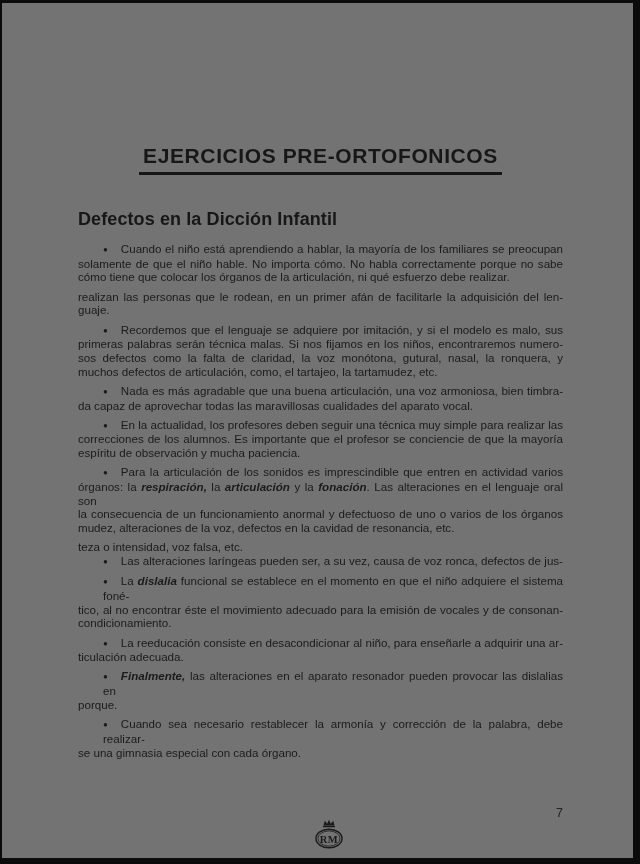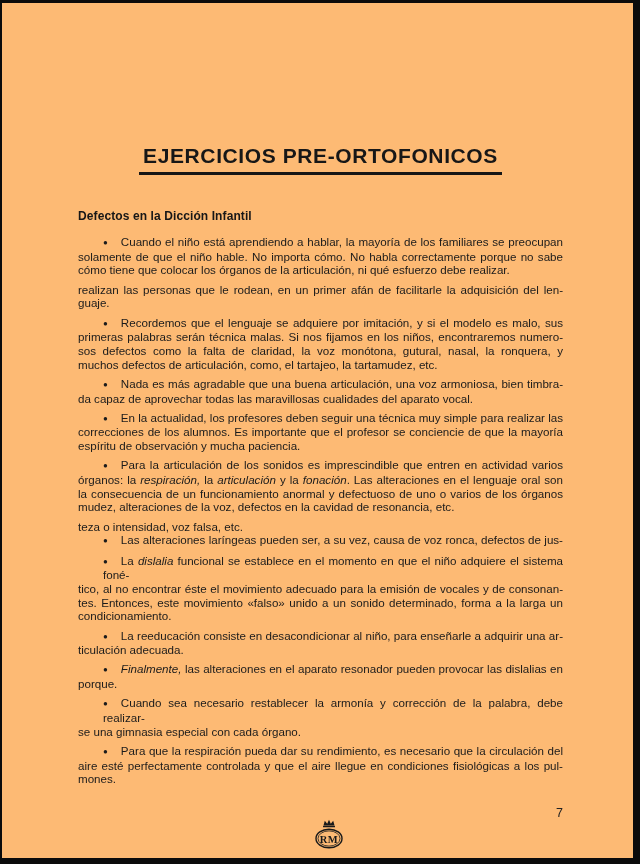--- a/index.html
+++ b/index.html
@@ -31,21 +31,21 @@
     margin: 0;
     font-size: 21px;
     font-weight: bold;
     letter-spacing: 0.6px;
     border-bottom: 3px solid #161616;
     padding: 0 4px 4px 4px;
     white-space: nowrap;
   }
   .section-heading {
     margin: 34px 0 0 0;
-    font-size: 12px;
+    font-size: 18px;
     font-weight: bold;
     letter-spacing: 0.1px;
   }
   .paragraphs { margin-top: 12px; }
   .para { margin: 0 0 5.5px 0; }
   .line {
     font-size: 11.6px;
     line-height: 13.7px;
     text-align: justify;
     text-align-last: justify;
@@ -65,27 +65,27 @@
     right: 70px; top: 803px;
     font-size: 12.5px;
     color: #222;
   }
   .logo {
     position: absolute;
     left: 50%; top: 814px;
     transform: translateX(-8px);
     width: 38px; height: 34px;
   }
-  i { font-style: italic; }
+  i { font-style: italic; font-weight: bold; }
 </style>
 </head>
 <body>
 
 <div class="scan-frame" style="background: rgb(11, 11, 11);">
-  <div class="page" style="background: #fdba74; color: rgb(23, 23, 23);">
+  <div class="page" style="background: #737373; color: rgb(23, 23, 23);">
 
     <div class="content">
       <div class="title-wrap">
         <h1 class="doc-title">EJERCICIOS PRE-ORTOFONICOS</h1>
       </div>
 
       <h2 class="section-heading">Defectos en la Dicción Infantil</h2>
 
       <div class="paragraphs">
           <div class="para">
@@ -118,39 +118,33 @@
             <div class="line">la consecuencia de un funcionamiento anormal y defectuoso de uno o varios de los órganos</div>
             <div class="line last">mudez, alteraciones de la voz, defectos en la cavidad de resonancia, etc.</div>
           </div>
           <div class="para">
             <div class="line last">teza o intensidad, voz falsa, etc.</div>
             <div class="line first"><span class="bullet">●</span>Las alteraciones laríngeas pueden ser, a su vez, causa de voz ronca, defectos de jus-</div>
           </div>
           <div class="para">
             <div class="line first"><span class="bullet">●</span>La <i>dislalia</i> funcional se establece en el momento en que el niño adquiere el sistema foné-</div>
             <div class="line">tico, al no encontrar éste el movimiento adecuado para la emisión de vocales y de consonan-</div>
-            <div class="line">tes. Entonces, este movimiento «falso» unido a un sonido determinado, forma a la larga un</div>
             <div class="line last">condicionamiento.</div>
           </div>
           <div class="para">
             <div class="line first"><span class="bullet">●</span>La reeducación consiste en desacondicionar al niño, para enseñarle a adquirir una ar-</div>
             <div class="line last">ticulación adecuada.</div>
           </div>
           <div class="para">
             <div class="line first"><span class="bullet">●</span><i>Finalmente,</i> las alteraciones en el aparato resonador pueden provocar las dislalias en</div>
             <div class="line last">porque.</div>
           </div>
           <div class="para">
             <div class="line first"><span class="bullet">●</span>Cuando sea necesario restablecer la armonía y corrección de la palabra, debe realizar-</div>
             <div class="line last">se una gimnasia especial con cada órgano.</div>
-          </div>
-          <div class="para">
-            <div class="line first"><span class="bullet">●</span>Para que la respiración pueda dar su rendimiento, es necesario que la circulación del</div>
-            <div class="line">aire esté perfectamente controlada y que el aire llegue en condiciones fisiológicas a los pul-</div>
-            <div class="line last">mones.</div>
           </div>
         </div>
     </div>
 
     <svg class="logo" viewBox="0 0 38 34" xmlns="http://www.w3.org/2000/svg">
       <g>
         <path d="M13.5 8.5 L14.8 3.8 L17.2 6.8 L19 2.8 L20.8 6.8 L23.2 3.8 L24.5 8.5 Z" fill="#1a1a1a"></path>
         <rect x="13" y="8.8" width="12" height="1.5" rx="0.5" fill="#1a1a1a"></rect>
       </g>
       <ellipse cx="19" cy="21.5" rx="13" ry="9.3" fill="none" stroke="#1a1a1a" stroke-width="1.4"></ellipse>

